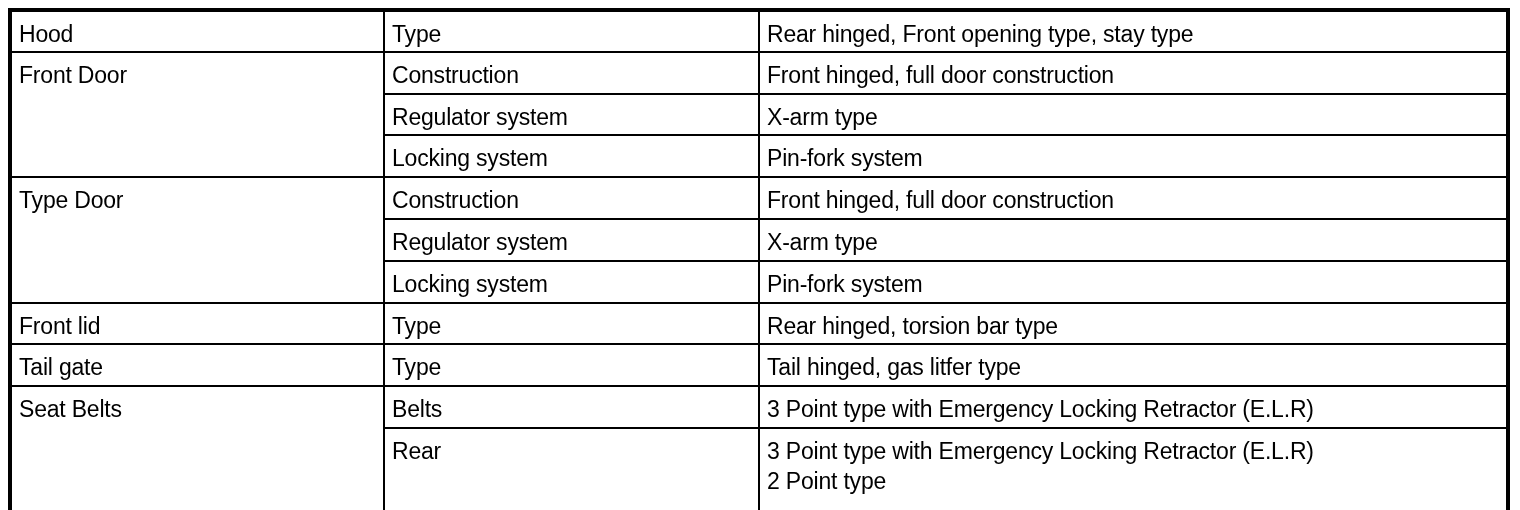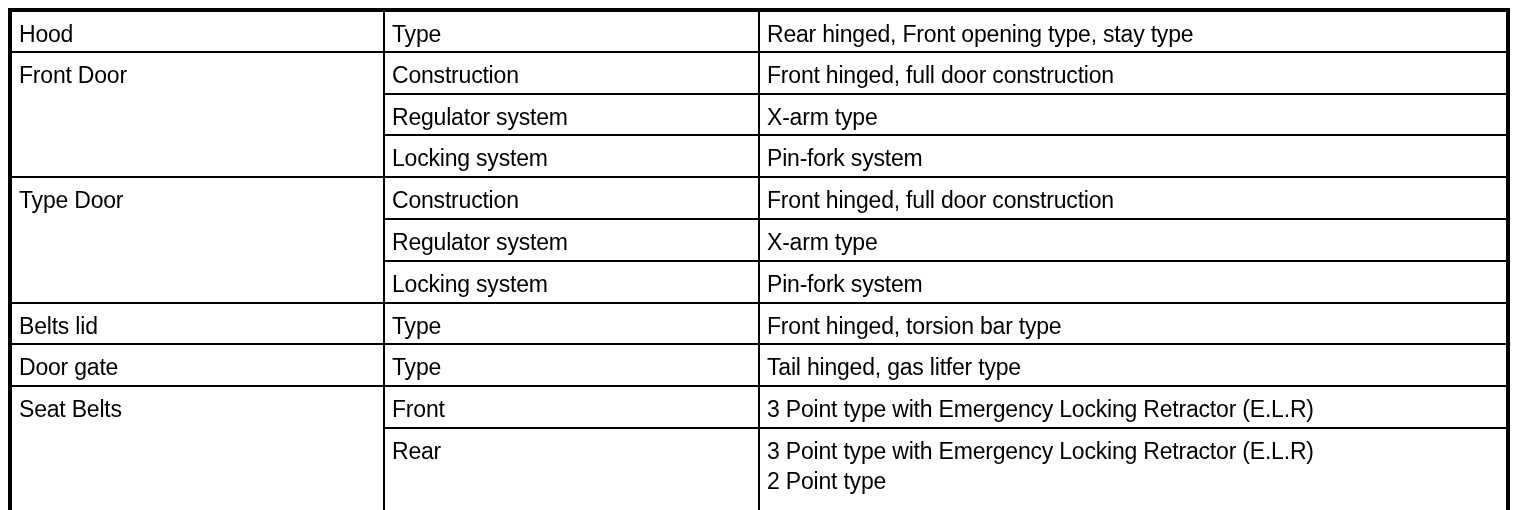--- a/index.html
+++ b/index.html
@@ -112,34 +112,34 @@
       <tr>
         <td class="cell-text">Regulator system</td>
         <td class="cell-text">X-arm type</td>
       </tr>
       <tr>
         <td class="cell-text">Locking system</td>
         <td class="cell-text">Pin-fork system</td>
       </tr>
 
       <tr>
-        <td class="group-cell">Belts lid</td>
+        <td class="group-cell">Front lid</td>
         <td class="cell-text">Type</td>
-        <td class="cell-text">Front hinged, torsion bar type</td>
+        <td class="cell-text">Rear hinged, torsion bar type</td>
       </tr>
 
       <tr>
-        <td class="group-cell">Door gate</td>
+        <td class="group-cell">Tail gate</td>
         <td class="cell-text">Type</td>
         <td class="cell-text">Tail hinged, gas litfer type</td>
       </tr>
 
       <tr>
         <td class="group-cell" rowspan="2">Seat Belts</td>
-        <td class="cell-text">Front</td>
+        <td class="cell-text">Belts</td>
         <td class="cell-text">3 Point type with Emergency Locking Retractor (E.L.R)</td>
       </tr>
       <tr class="row-tall">
         <td class="cell-text">Rear</td>
         <td class="detail-multiline">3 Point type with Emergency Locking Retractor (E.L.R)
 2 Point type</td>
       </tr>
 
     </tbody>
   </table>

